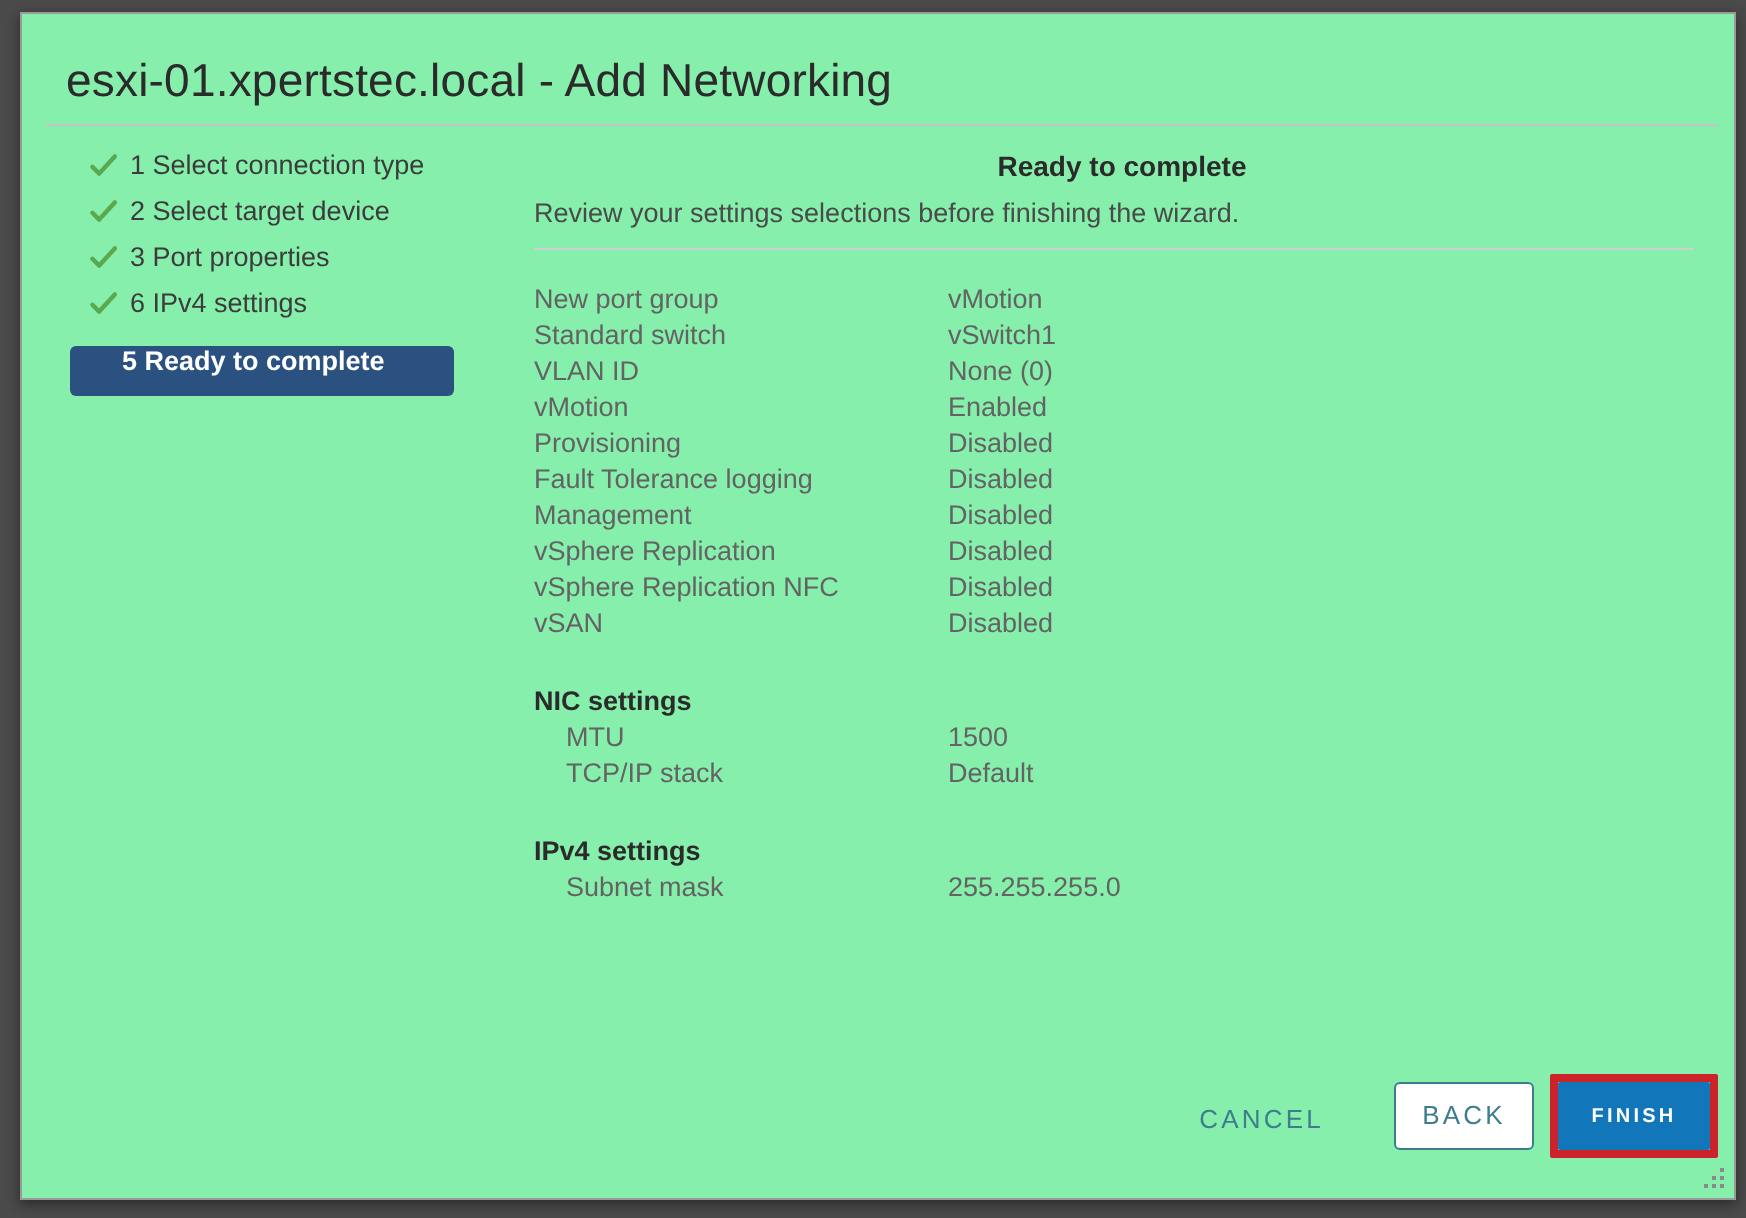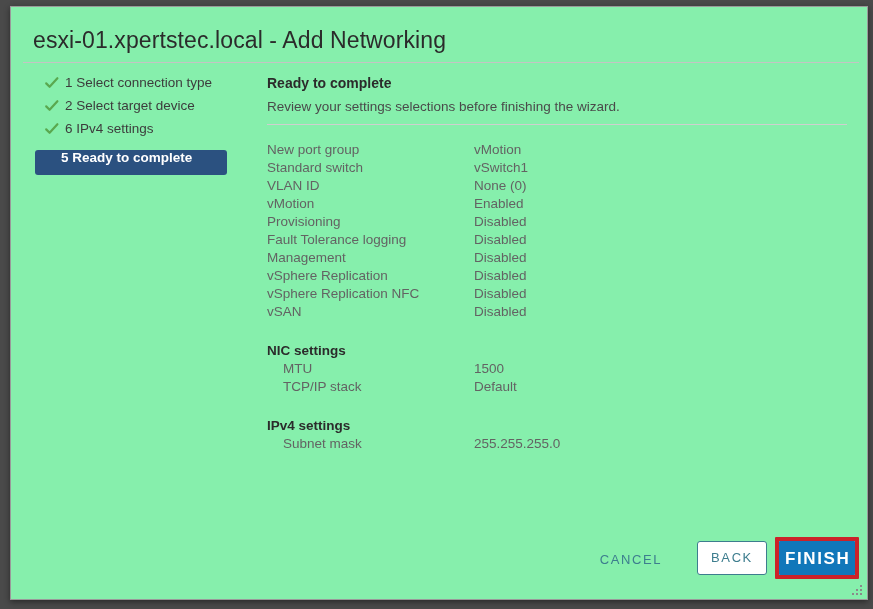--- a/index.html
+++ b/index.html
@@ -90,20 +90,21 @@
   .panel {
     position: absolute;
     left: 246px; top: 68px;
     right: 12px;
   }
   .panel-heading {
     font-size: 14px;
     font-weight: bold;
     color: #2b2b2b;
     margin-left: 10px;
+    text-align: center;
   }
   .panel-sub {
     font-size: 13.5px;
     color: #4a4a4a;
     margin-left: 10px;
     margin-top: 8px;
   }
   .panel-divider {
     margin-left: 10px;
     margin-top: 10px;
@@ -190,21 +191,21 @@
     box-sizing: border-box;
   }
   .btn-finish {
     position: absolute;
     left: 0; top: 0;
     width: 100%;
     height: 100%;
     background: #1177ba;
     color: #ffffff;
     font-weight: bold;
-    font-size: 17px;
+    font-size: 10px;
     letter-spacing: 1.6px;
     text-align: center;
     line-height: 34px;
     border: none;
     border-radius: 1px;
   }
 
   .resize-grip {
     position: absolute;
     right: 3px;
@@ -237,20 +238,28 @@
 
       <div class="step">
         <span class="step-check">
           <svg width="16" height="16" viewBox="0 0 16 16">
               <path d="M2.2 8.4 L5.6 11.8 L13.4 3.2" fill="none" stroke="#5aa84f" stroke-width="2.2" stroke-linecap="round" stroke-linejoin="round"></path>
             </svg>
         </span>
         <span class="step-label">2 Select target device</span>
       </div>
 
+      <div class="step">
+        <span class="step-check">
+          <svg width="16" height="16" viewBox="0 0 16 16">
+              <path d="M2.2 8.4 L5.6 11.8 L13.4 3.2" fill="none" stroke="#5aa84f" stroke-width="2.2" stroke-linecap="round" stroke-linejoin="round"></path>
+            </svg>
+        </span>
+        <span class="step-label">3 Port properties</span>
+      </div>
 
       <div class="step">
         <span class="step-check">
           <svg width="16" height="16" viewBox="0 0 16 16">
               <path d="M2.2 8.4 L5.6 11.8 L13.4 3.2" fill="none" stroke="#5aa84f" stroke-width="2.2" stroke-linecap="round" stroke-linejoin="round"></path>
             </svg>
         </span>
         <span class="step-label">6 IPv4 settings</span>
       </div>
 

